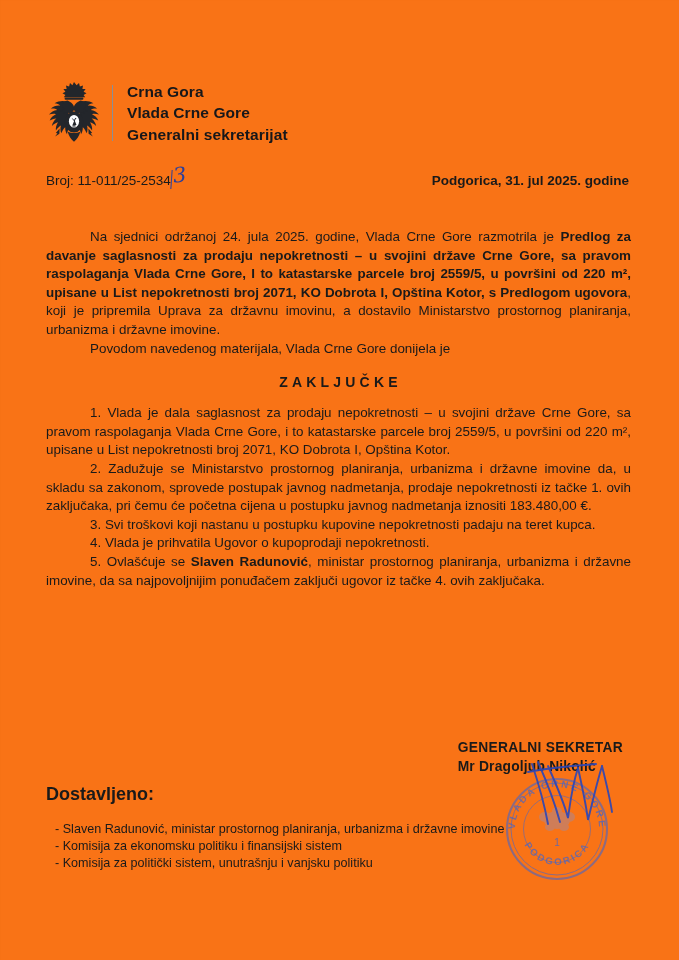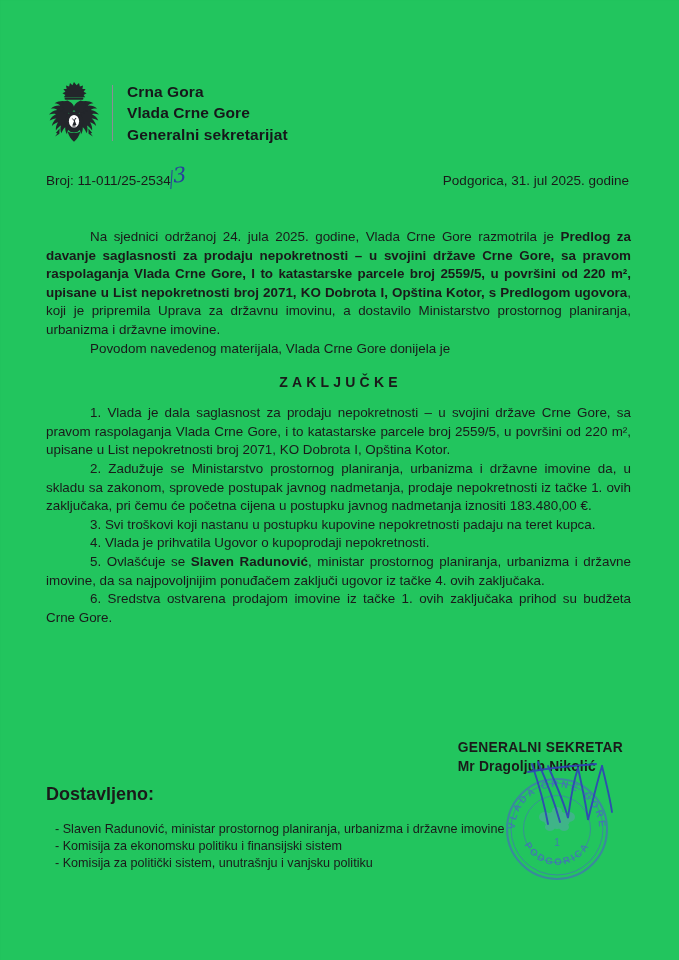--- a/index.html
+++ b/index.html
@@ -7,21 +7,21 @@
     padding: 0;
     background: #ffffff;
   }
   body {
     font-family: "Liberation Sans", sans-serif;
   }
   .page {
     position: relative;
     width: 679px;
     height: 960px;
-    background: #22c55e;
+    background: #f97316;
     overflow: hidden;
     color: #1a1a1a;
   }
   
   .scan-noise {
     position: absolute;
     inset: 0;
     pointer-events: none;
     background:
       linear-gradient(90deg, rgba(0,0,0,0.012) 0 1px, transparent 1px 7px),
@@ -99,21 +99,21 @@
   .hand-slash {
     position: absolute;
     left: 100%;
     margin-left: -22px;
     top: -2px;
     width: 1.4px;
     height: 19px;
     background: #2a3f9d;
     transform: rotate(4deg);
   }
-  .meta-right { padding-right: 2px; }
+  .meta-right { padding-right: 2px; font-weight: bold; }
 
   
   .body-block {
     position: absolute;
     left: 46px;
     top: 228px;
     width: 585px;
   }
   p.para {
     margin: 0;
@@ -258,21 +258,20 @@
     <p class="para">Povodom navedenog materijala, Vlada Crne Gore donijela je</p>
 
     <div class="zakljucke">ZAKLJUČKE</div>
 
     <div class="items">
       <p class="para">1. Vlada je dala saglasnost za prodaju nepokretnosti – u svojini države Crne Gore, sa pravom raspolaganja Vlada Crne Gore, i to katastarske parcele broj 2559/5, u površini od 220 m², upisane u List nepokretnosti broj 2071, KO Dobrota I, Opština Kotor.</p>
       <p class="para">2. Zadužuje se Ministarstvo prostornog planiranja, urbanizma i državne imovine da, u skladu sa zakonom, sprovede postupak javnog nadmetanja, prodaje nepokretnosti iz tačke 1. ovih zaključaka, pri čemu će početna cijena u postupku javnog nadmetanja iznositi 183.480,00 €.</p>
       <p class="para">3. Svi troškovi koji nastanu u postupku kupovine nepokretnosti padaju na teret kupca.</p>
       <p class="para">4. Vlada je prihvatila Ugovor o kupoprodaji nepokretnosti.</p>
       <p class="para"><span>5. Ovlašćuje se </span><b>Slaven Radunović</b><span>, ministar prostornog planiranja, urbanizma i državne imovine, da sa najpovoljnijim ponuđačem zaključi ugovor iz tačke 4. ovih zaključaka.</span></p>
-      <p class="para">6. Sredstva ostvarena prodajom imovine iz tačke 1. ovih zaključaka prihod su budžeta Crne Gore.</p>
     </div>
   </div>
 
   <div class="signature">
     <div class="sig-title">GENERALNI SEKRETAR</div>
     <div class="sig-name">Mr Dragoljub Nikolić</div>
   </div>
 
   <div class="stamp-wrap">
     <svg class="stamp-svg" viewBox="0 0 118 118">

